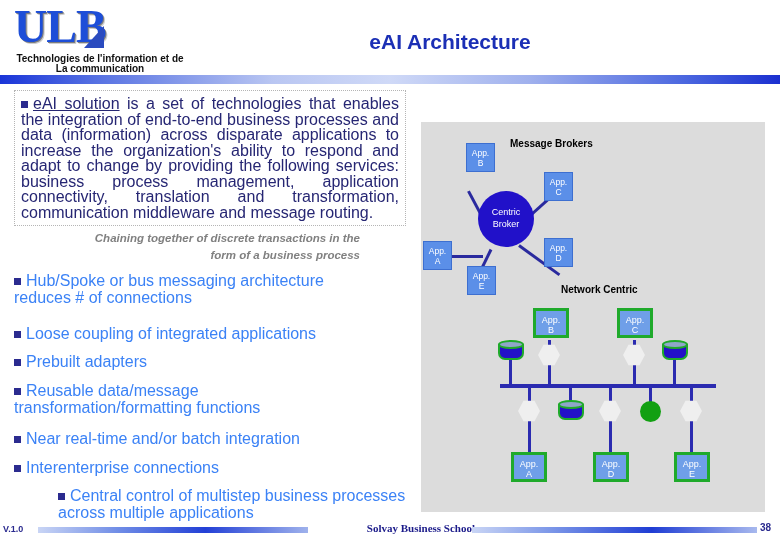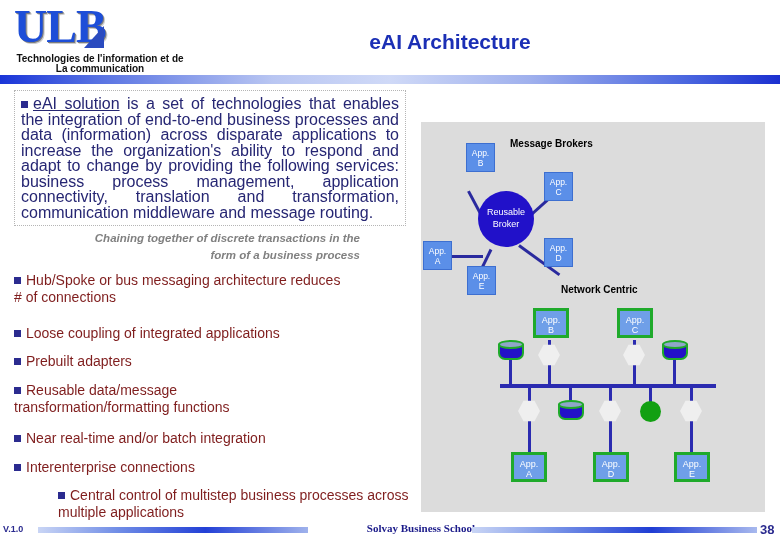--- a/index.html
+++ b/index.html
@@ -59,21 +59,21 @@
   .u{text-decoration:underline;}
 
   .italic-note{
     position:absolute;left:30px;top:230px;width:330px;
     font-size:11.5px;font-style:italic;font-weight:bold;
     color:#808080;text-align:right;line-height:17px;
   }
 
   .bul{
     position:absolute;
-    font-size:14px;color:#7f1d1d;line-height:17px;
+    font-size:16px;color:#3b82f6;line-height:17px;
     width:400px;
   }
   .bul .t{display:inline;}
 
   
   .panel{
     position:absolute;left:421px;top:122px;width:344px;height:390px;
     background:#dcdcdc;
   }
   .panel-lbl{
@@ -115,21 +115,21 @@
   .gcirc{position:absolute;width:21px;height:21px;border-radius:50%;background:#12a012;}
 
   
   .f-ver{position:absolute;left:3px;top:524px;font-size:9px;color:#2b2b8f;font-weight:bold;}
   .f-barL{position:absolute;left:38px;top:527px;width:270px;height:6px;
     background:linear-gradient(to right,#c9d5f5 0%,#6f8ce6 30%,#2340d6 62%,#9fb2ec 100%);}
   .f-center{position:absolute;left:305px;top:522px;width:170px;text-align:right;
     font-family:"Liberation Serif", serif;font-weight:bold;font-size:11px;color:#1b1b8a;}
   .f-barR{position:absolute;left:472px;top:527px;width:285px;height:6px;
     background:linear-gradient(to right,#c9d5f5 0%,#7b96e8 28%,#1f3dd4 63%,#a8b9ee 100%);}
-  .f-num{position:absolute;left:760px;top:522px;font-size:13px;color:#2b2b8f;font-weight:bold;}
+  .f-num{position:absolute;left:760px;top:522px;font-size:10px;color:#2b2b8f;font-weight:bold;}
 </style>
 </head>
 <body>
 
 <div class="slide">
 
   <div class="logo-wrap">
     <div class="logo-txt">ULB</div>
     <div class="logo-tri"></div>
   </div>
@@ -175,21 +175,21 @@
 
     <div class="panel-lbl" style="left:89px;top:16px;">Message Brokers</div>
 
     <div class="spoke" style="left:30px;top:133px;width:32px;transform:rotate(0deg);"></div>
     <div class="spoke" style="left:70px;top:110px;width:48px;transform:rotate(-118deg);"></div>
     <div class="spoke" style="left:96px;top:104px;width:48px;transform:rotate(-42deg);"></div>
     <div class="spoke" style="left:98px;top:122px;width:50px;transform:rotate(36deg);"></div>
     <div class="spoke" style="left:70px;top:126px;width:48px;transform:rotate(116deg);"></div>
 
     <div class="broker" style="left:57px;top:69px;">
-      <div>Reusable</div>
+      <div>Centric</div>
       <div>Broker</div>
     </div>
 
     <div class="appbox" style="left:2px;top:119px;">
       <div>App.</div>
       <div>A</div>
     </div>
     <div class="appbox" style="left:45px;top:21px;">
       <div>App.</div>
       <div>B</div>

